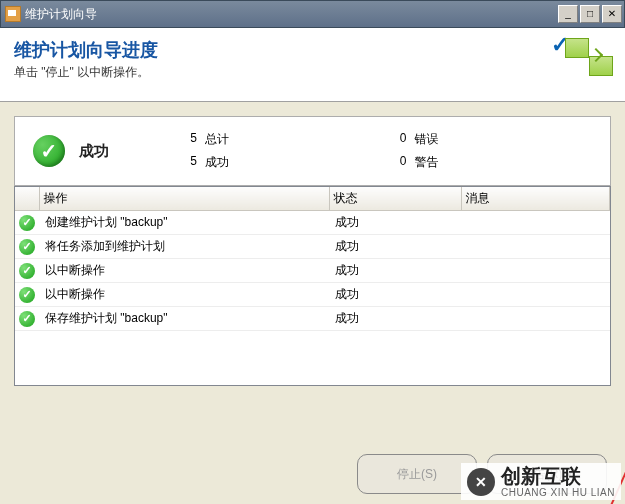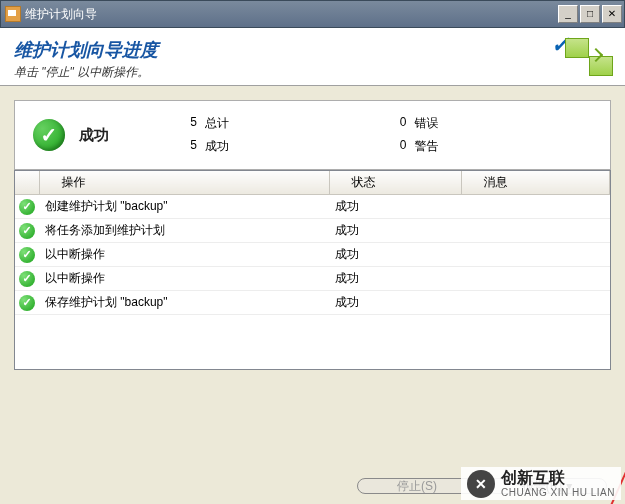--- a/index.html
+++ b/index.html
@@ -40,24 +40,23 @@
     border: 1px solid #808080;
     border-top-color: #fff; border-left-color: #fff;
     display: flex; align-items: center; justify-content: center;
     font-family: Tahoma, sans-serif;
     font-size: 10px; line-height: 1;
     color: #000;
   }
   .header-panel {
     background: #fff;
     border-bottom: 1px solid #a0a0a0;
-    padding: 10px 14px 4px 14px;
+    padding: 10px 14px 20px 14px;
     display: flex; align-items: center;
     position: relative;
-    font-style: italic;
   }
   .header-text h2 {
     margin: 0 0 2px 0;
     font-size: 18px; color: #1856a3; font-weight: bold;
   }
   .header-text .subtitle {
     font-size: 12px; color: #333;
   }
   .header-illus {
     position: absolute; right: 10px; top: 6px;
@@ -107,42 +106,42 @@
     border: 1px solid #828790;
     height: 200px;
     overflow: auto;
   }
   .grid table { width: 100%; border-collapse: collapse; table-layout: fixed; }
   .grid th {
     background: linear-gradient(#fdfdfd, #ece9e0);
     border-right: 1px solid #c9c6be;
     border-bottom: 1px solid #c9c6be;
     text-align: left; font-weight: normal;
-    padding: 3px 22px; font-size: 12px;
+    padding: 3px 4px; font-size: 12px;
     position: sticky; top: 0;
   }
   .grid th.icon-col { width: 24px; padding: 3px 2px; }
   .grid td {
     border-bottom: 1px solid #ededed;
     padding: 3px 6px; font-size: 12px;
     white-space: nowrap; overflow: hidden; text-overflow: ellipsis;
   }
   .grid td.icon-cell { text-align: center; padding: 2px; }
   .row-check {
     display: inline-flex; width: 16px; height: 16px; border-radius: 50%;
     background: radial-gradient(circle at 30% 30%, #7ee078, #1aa21a);
     align-items: center; justify-content: center;
     color: #fff; font-size: 11px; font-weight: bold;
   }
   .button-bar {
     position: absolute; bottom: 10px; right: 18px;
     display: flex; gap: 10px;
   }
   .btn {
-    min-width: 120px; height: 16px;
+    min-width: 120px; height: 40px;
     background: #eae7dc;
     border: 1px solid #8a8a8a;
     border-radius: 10px;
     font-size: 12px;
     display: flex; align-items: center; justify-content: center;
     gap: 4px;
   }
   .btn.disabled { color: #9a9a9a; }
   .red-line {
     position: absolute; right: 14px; bottom: -4px;
@@ -157,21 +156,21 @@
     background: rgba(255,255,255,0.9);
     padding: 2px 6px;
   }
   .wm-logo {
     width: 28px; height: 28px; border-radius: 50%;
     background: #444; color: #fff;
     display: flex; align-items: center; justify-content: center;
     font-weight: bold; font-size: 14px;
   }
   .wm-text { line-height: 1.1; }
-  .wm-text .cn { font-size: 16px; font-weight: bold; color: #222; }
+  .wm-text .cn { font-size: 20px; font-weight: bold; color: #222; }
   .wm-text .py { font-size: 10px; color: #666; letter-spacing: 0.5px; }
 </style>
 </head>
 <body>
 
 <div class="titlebar">
   <span class="app-icon"></span>
   <span class="title">维护计划向导</span>
   <div class="win-btns">
     <div class="win-btn">_</div>

